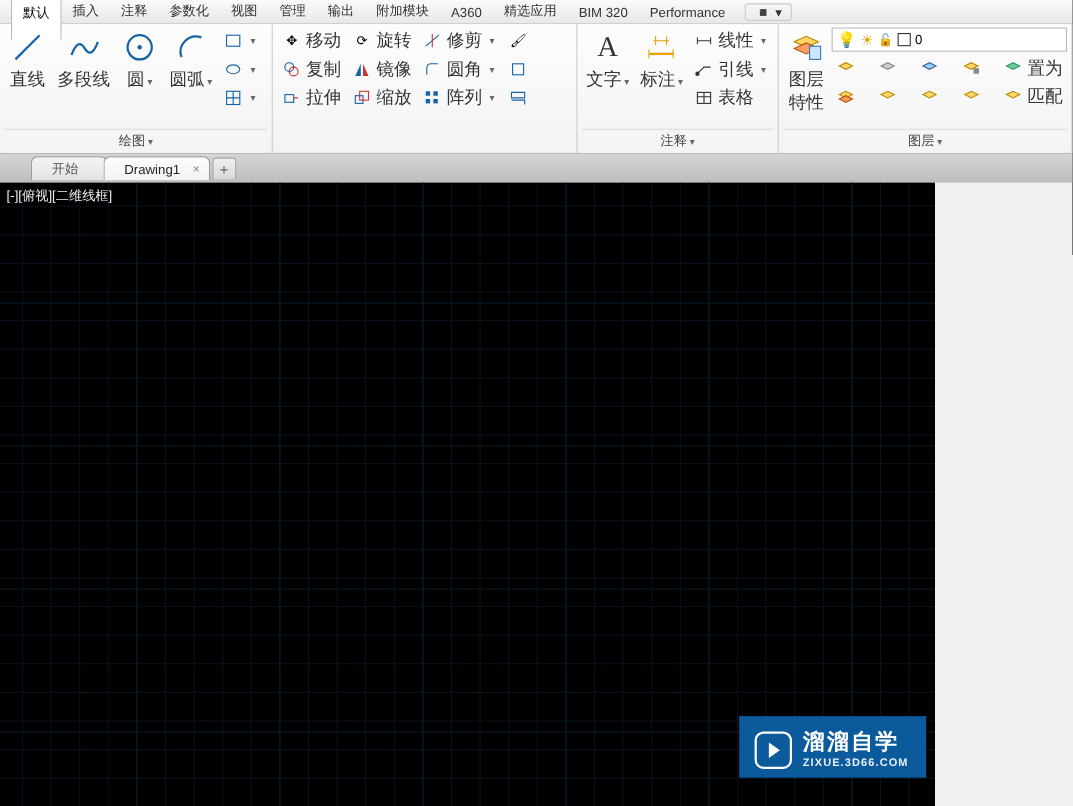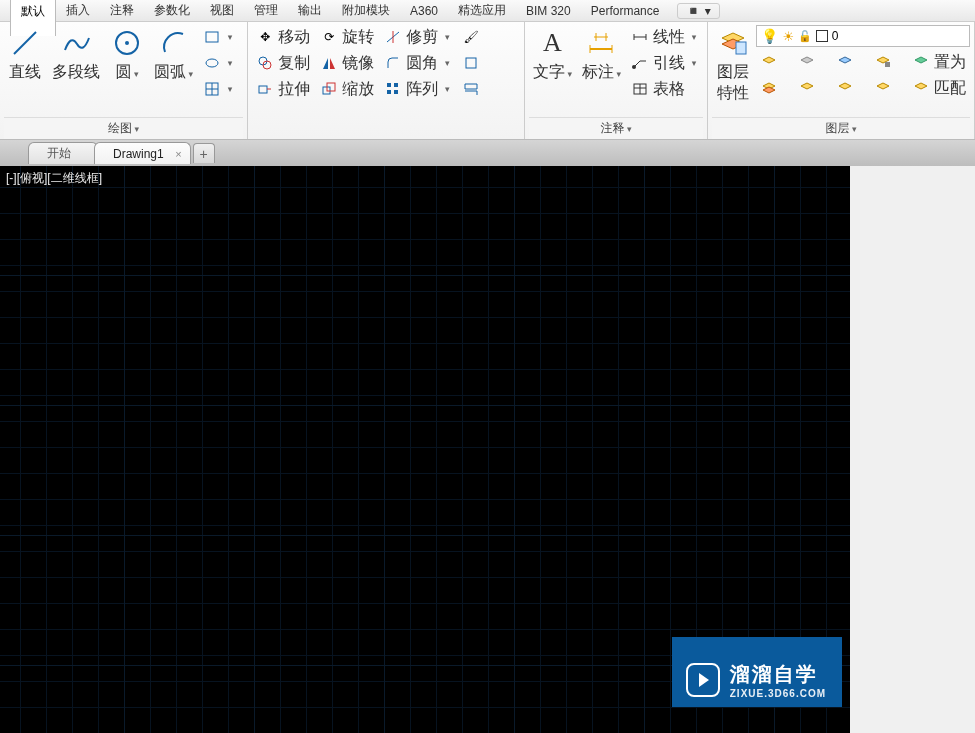--- a/index.html
+++ b/index.html
@@ -149,23 +149,23 @@
     font-size: 12px;
   }
   
   
   .watermark {
     position: absolute;
     right: 8px;
     bottom: 26px;
     background: #0a5a9c;
     color: #fff;
-    padding: 24px 16px 8px 14px;
-    display: flex;
-    align-items: center;
+    padding: 10px 16px 8px 14px;
+    display: flex;
+    align-items: flex-end;
     gap: 10px;
   }
   .watermark .play {
     width: 34px; height: 34px;
     border: 2px solid #fff;
     border-radius: 8px;
     display:flex; align-items:center; justify-content:center;
   }
   .watermark .play::after {
     content: "";

